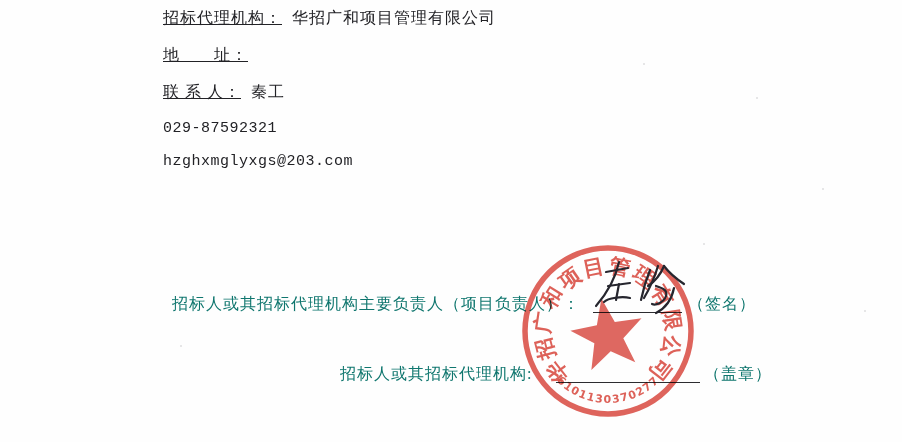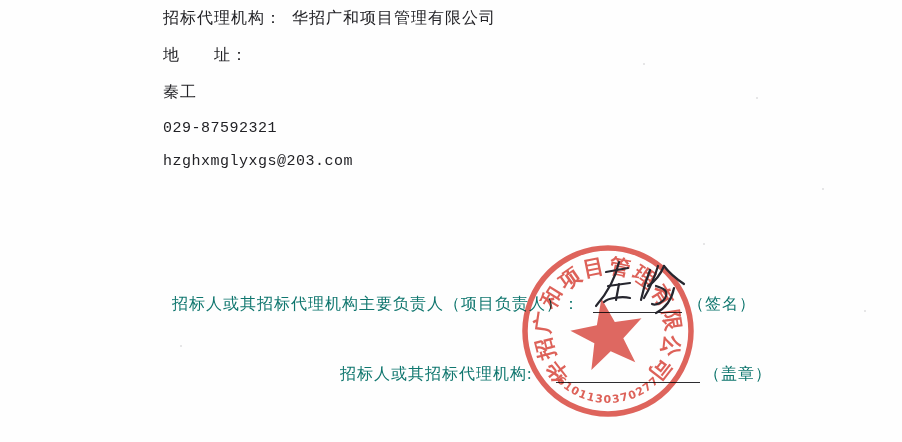--- a/index.html
+++ b/index.html
@@ -13,21 +13,21 @@
   }
   .page { position: absolute; left: 0; top: 0; width: 902px; height: 442px; background: #fefefe; }
 
   
   .info-line {
     position: absolute; left: 163px;
     display: flex; gap: 10px;
     font-size: 16px; letter-spacing: 1px;
     white-space: nowrap; color: #222226;
   }
-  .info-label { font-weight: 500; }
+  .info-label { font-weight: 500; text-decoration: underline; }
   .mono { font-family: "Liberation Mono", "DejaVu Sans Mono", monospace; letter-spacing: 0.5px; font-size: 15px; padding-top: 1px; text-align: center; }
 
   
   .signoff-text {
     position: absolute; font-size: 16px; letter-spacing: 1px;
     white-space: nowrap; color: #0f766e;
   }
   .blank-line {
     position: absolute; border-top: 1.6px solid #2c2c30; height: 0;
   }
@@ -72,20 +72,21 @@
 <div class="page">
 
   <div class="info-line" style="top:8px">
     <span class="info-label">招标代理机构：</span>
     <span class="info-value">华招广和项目管理有限公司</span>
   </div>
   <div class="info-line" style="top:45px">
     <span class="info-label">地　　址：</span>
   </div>
   <div class="info-line" style="top:82px">
+    <span class="info-label">联 系 人：</span>
     <span class="info-value">秦工</span>
   </div>
   <div class="info-line" style="top:119px">
     <span class="info-value mono">029-87592321</span>
   </div>
   <div class="info-line" style="top:152px">
     <span class="info-value mono">hzghxmglyxgs@203.com</span>
   </div>
 
   <span class="signoff-text" style="left:172px; top:294px">招标人或其招标代理机构主要负责人（项目负责人）：</span>

